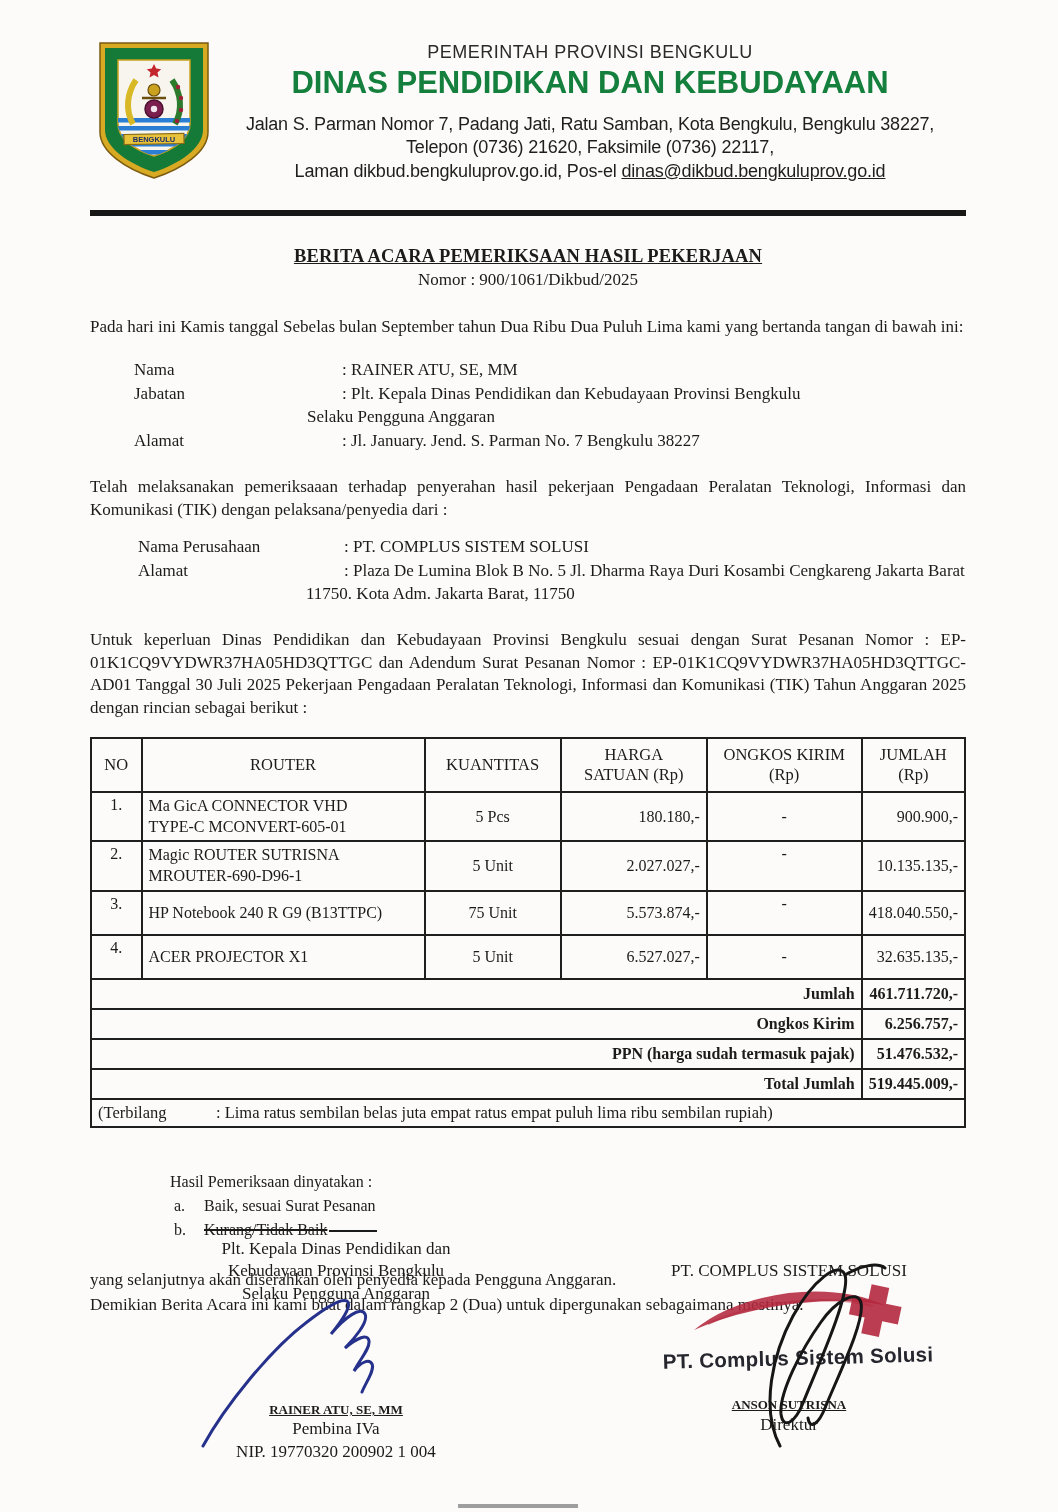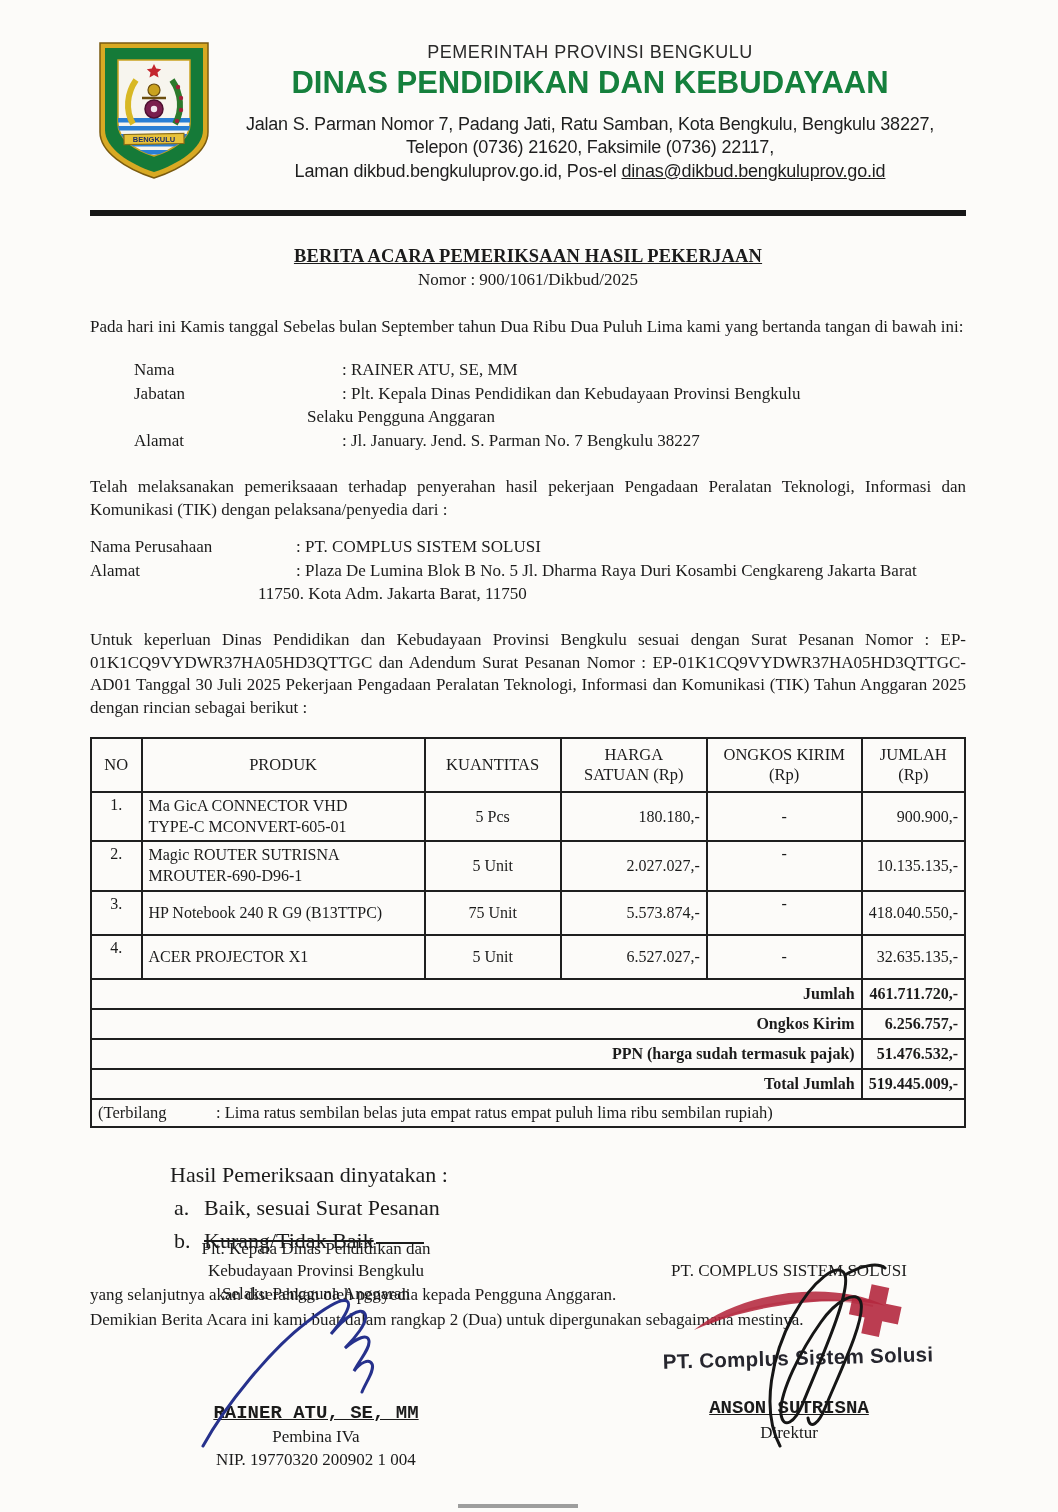--- a/index.html
+++ b/index.html
@@ -28,21 +28,21 @@
 
   
   .para { font-size:17px; line-height:1.32; text-align:justify; }
   .para-intro { margin-top:26px; }
   .kv-block { margin-top:20px; margin-left:44px; font-size:17px; line-height:1.38; }
   .kv-row { display:flex;gap:48px; }
   .kv-label { width:160px; flex:0 0 160px; }
   .kv-value { flex:1; }
   .kv-cont { margin-left:160px; }
   .para-telah { margin-top:24px; }
-  .kv-block2 { margin-top:14px; font-size:17px; line-height:1.38; }
+  .kv-block2 { margin-top:14px; margin-left:48px; font-size:17px; line-height:1.38; }
   .kv-block2 .kv-label { width:158px; flex:0 0 158px; }
   .kv-block2 .kv-cont { margin-left:158px; padding-left:10px; }
   .para-untuk { margin-top:24px; }
 
   
   table.items { width:100%; border-collapse:collapse; margin-top:18px; font-size:16px; }
   table.items th, table.items td { border:2px solid #1f1f1f; padding:3px 6px; }
   table.items th { font-weight:400; text-align:center; font-size:16.5px; line-height:1.2; padding:6px 4px; }
   td.c-no { text-align:center; vertical-align:top; padding-top:5px; }
   td.c-produk { text-align:left; padding-left:9px; line-height:1.3; }
@@ -52,34 +52,34 @@
   td.va-top { vertical-align:top; }
   tr.summary td { font-weight:700; }
   td.sum-label { text-align:right; padding-right:12px; border-right:2px solid #1f1f1f; }
   td.sum-value { text-align:right; padding-right:9px; }
   tr.row-item td { height:44px; }
   tr.summary td { height:30px; }
   td.terbilang-cell { font-size:16.5px; padding:6px 6px 8px 8px; }
   .terb-label { display:inline-block; width:118px; }
 
   
-  .result-block { margin-top:30px; margin-left:80px; font-size:22px; line-height:1.5; }
+  .result-block { margin-top:42px; margin-left:80px; font-size:16px; line-height:1.5; }
   .result-item { display:flex; margin-left:4px; }
   .result-marker { width:30px; flex:0 0 30px; }
   .strike { text-decoration:line-through; text-decoration-thickness:2px; }
   .strike-ext { display:inline-block; width:48px; border-top:2px solid #1b1b1b; vertical-align:middle; margin-left:2px; }
 
   .closing { margin-top:26px; font-size:17px; line-height:1.45; text-align:left; }
 
   
-  .sig-left { position:absolute; left:168px; top:1238px; width:296px; text-align:center; font-size:17px; line-height:1.32; }
+  .sig-left { position:absolute; left:188px; top:1238px; width:296px; text-align:center; font-size:17px; line-height:1.32; }
   .sig-right { position:absolute; left:636px; top:1260px; width:306px; text-align:center; font-size:17px; line-height:1.32; }
   .sig-space-l { height:96px; }
   .sig-space-r { height:114px; }
-  .sig-name { font-weight:700; text-decoration:underline; font-size:19px;font-family:Liberation Mono, monospace; }
+  .sig-name { font-weight:700; text-decoration:underline; font-size:13px; }
   .sig-sub { font-size:17px; }
   .sig-svg { position:absolute; pointer-events:none; }
   .stamp-text {
     position:absolute; left:648px; top:1346px; width:300px; text-align:center;
     font-family:"Liberation Sans", sans-serif; font-weight:700; font-size:20.5px;
     color:#26262e; transform:rotate(-1.6deg); letter-spacing:0.3px;
   }
   .scan-strip { position:absolute; left:458px; top:1504px; width:120px; height:4px; background:#9e9e9e; }
 </style>
 </head>
@@ -180,21 +180,21 @@
         <col style="width:16.8%">
           <col style="width:17.8%">
           <col style="width:11.4%">
       </colgroup>
       <thead>
         <tr>
           <th>
               <div>NO</div>
             </th>
           <th>
-              <div>PRODUK</div>
+              <div>ROUTER</div>
             </th>
           <th>
               <div>KUANTITAS</div>
             </th>
           <th>
               <div>HARGA</div>
               <div>SATUAN (Rp)</div>
             </th>
           <th>
               <div>ONGKOS KIRIM</div>

